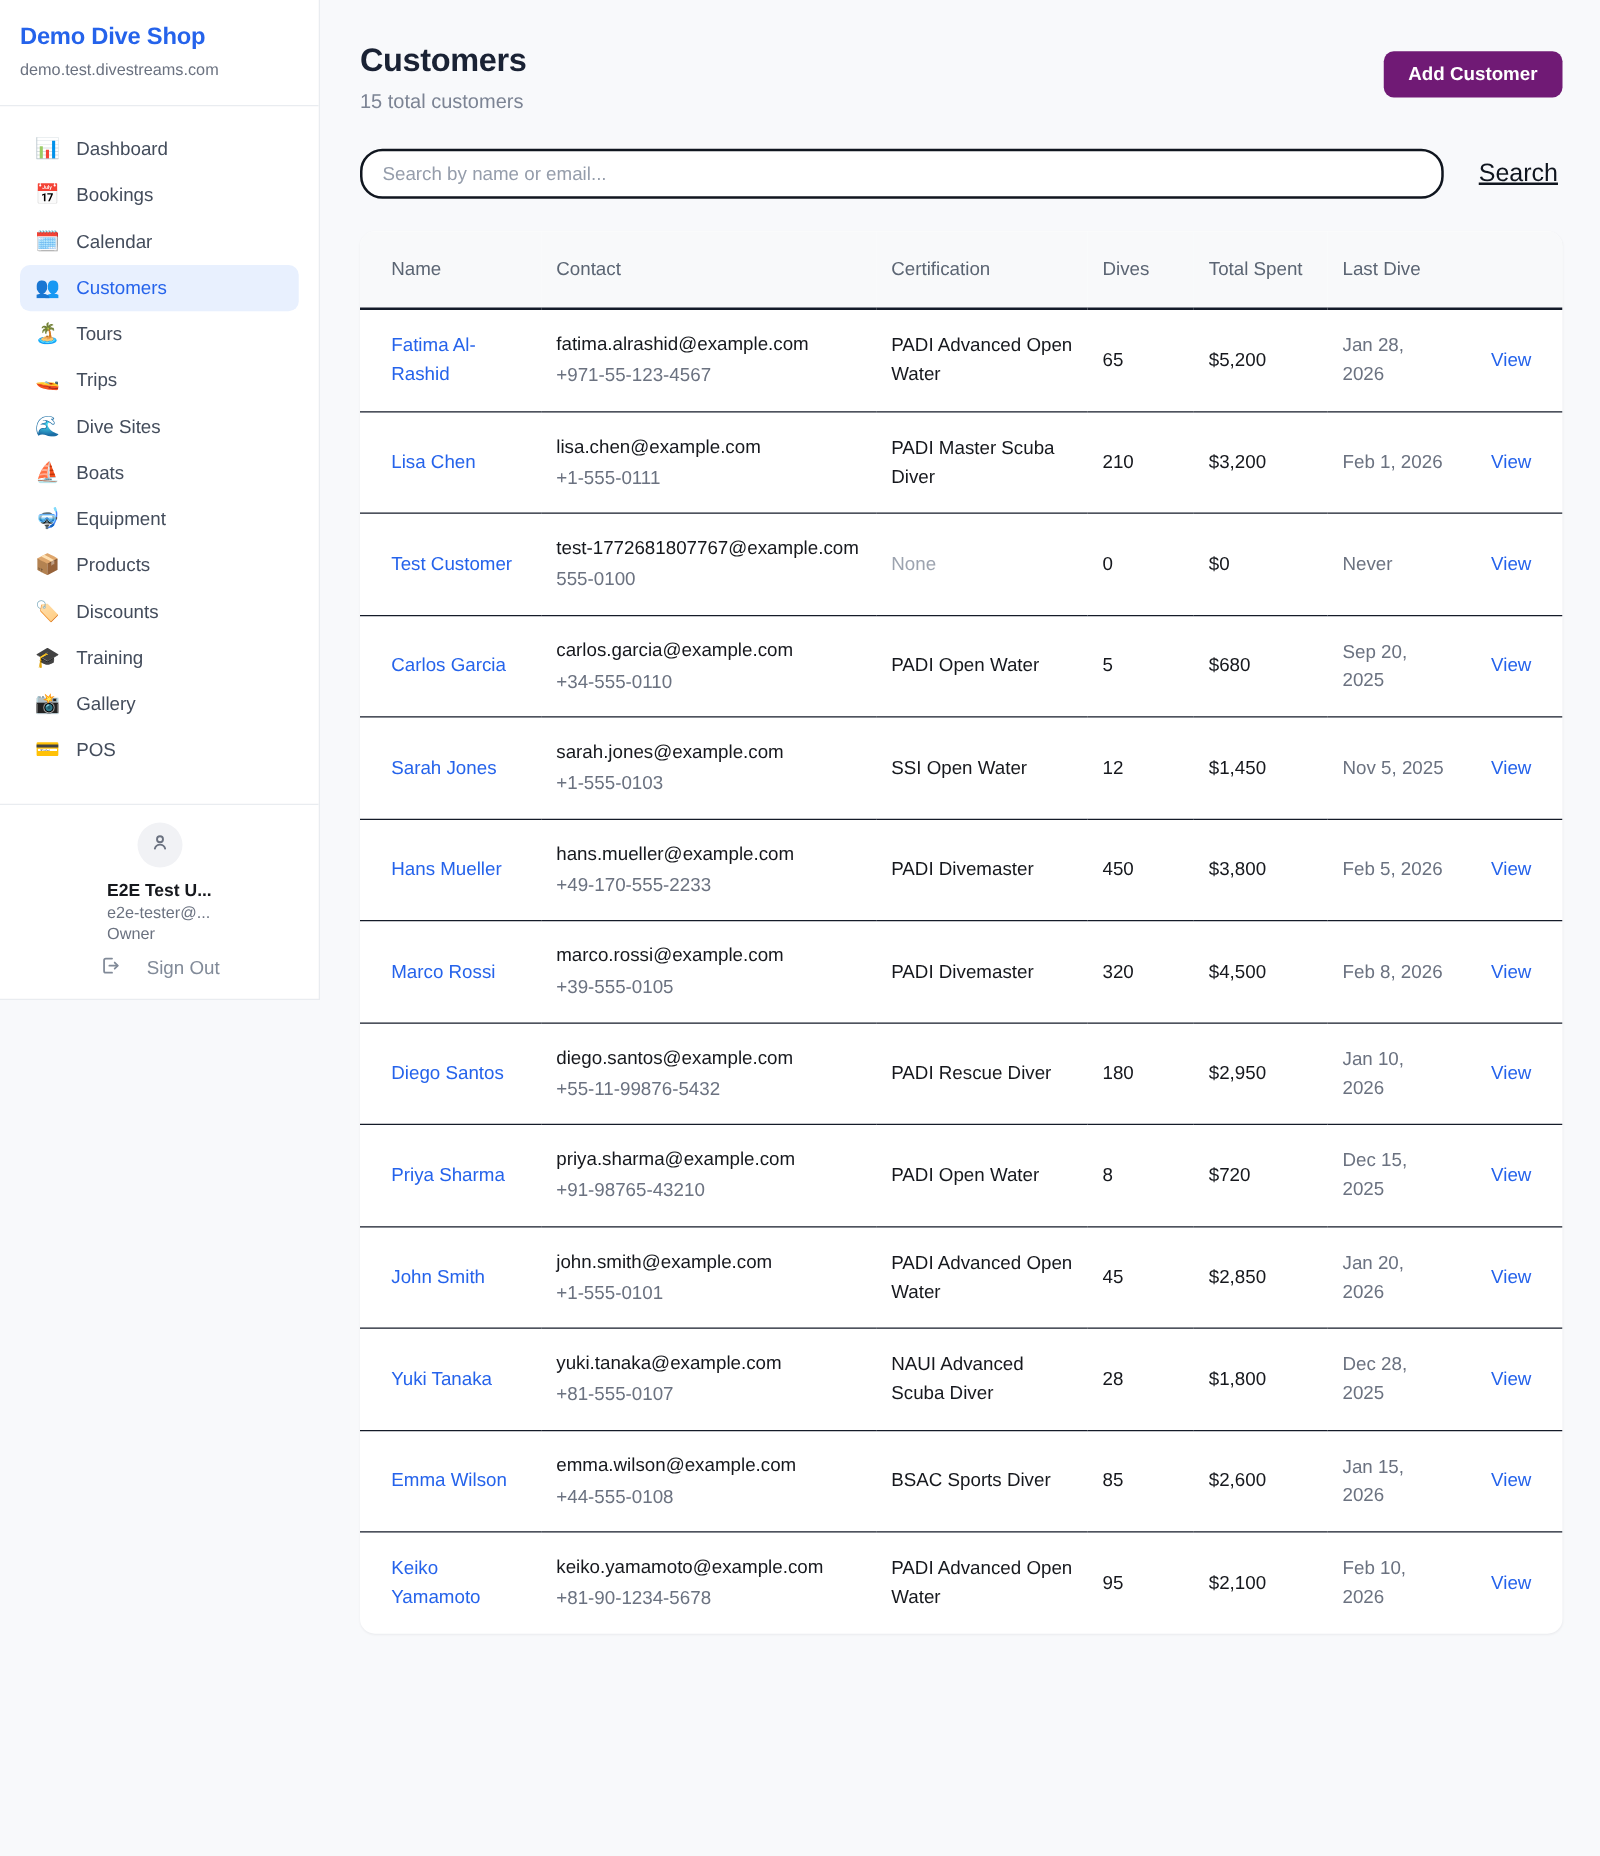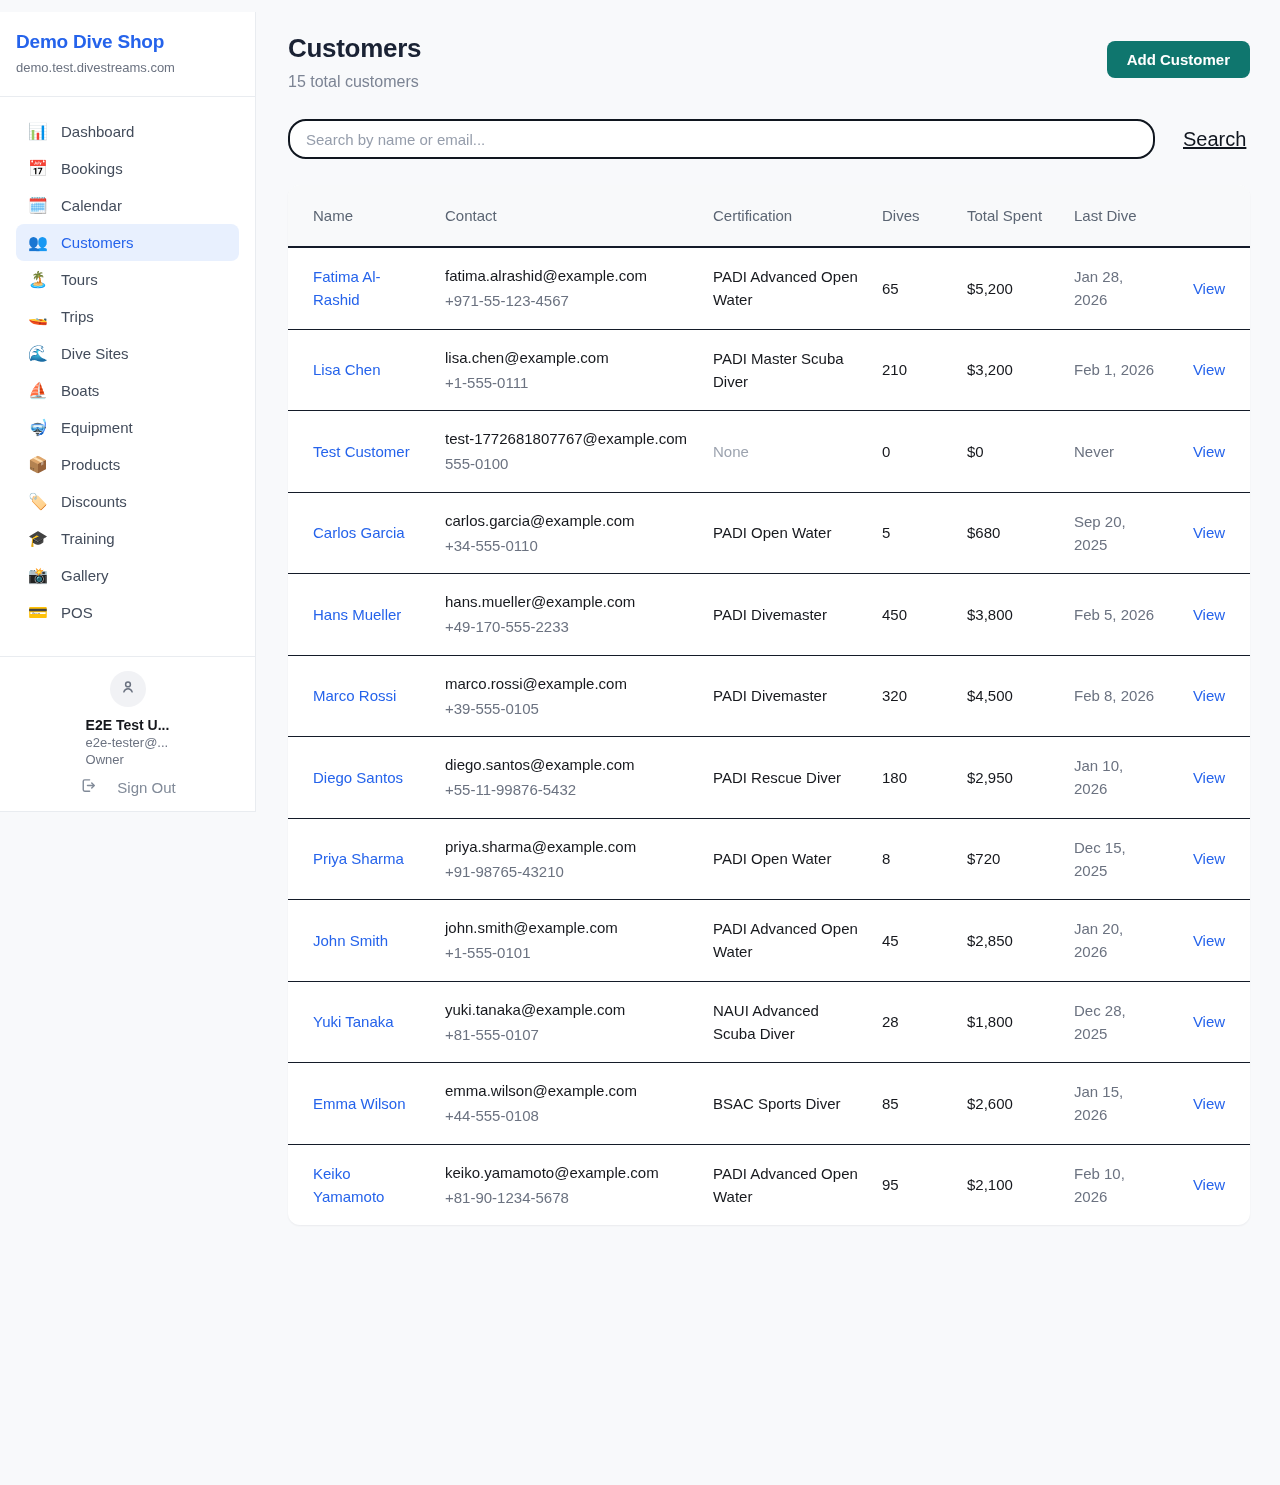--- a/index.html
+++ b/index.html
@@ -8,21 +8,21 @@
     min-height: 1485px;
     background: #f8f9fb;
     font-family: "Liberation Sans", "DejaVu Sans", sans-serif;
     color: #16181d;
     position: relative;
   }
 
   
   .sidebar {
     position: absolute;
-    left: 0; top: 12px;
+    left: 0; top: 0;
     width: 256px;
     height: 800px;
     background: #ffffff;
     border-right: 1px solid #e9ecf0;
     border-bottom: 1px solid #e9ecf0;
     display: flex;
     flex-direction: column;
     overflow: hidden;
   }
   .shop-header {
@@ -129,21 +129,21 @@
     color: #1a2234;
     letter-spacing: -0.3px;
   }
   .page-subtitle {
     margin-top: 9px;
     font-size: 16px;
     color: #7c8494;
   }
   .add-btn {
     margin-top: 8px;
-    background: #0f766e;
+    background: #701a75;
     color: #ffffff;
     border: none;
     border-radius: 8px;
     padding: 10px 20px;
     font-size: 15px;
     font-weight: 600;
     font-family: inherit;
     cursor: pointer;
   }
   .search-row {
@@ -421,20 +421,32 @@
         <div class="email">carlos.garcia@example.com</div>
         <div class="phone">+34-555-0110</div>
       </td>
       <td class="cert-cell">PADI Open Water</td>
       <td class="dives-cell">5</td>
       <td class="spent-cell">$680</td>
       <td class="lastdive-cell">Sep 20, 2025</td>
       <td class="view-cell"><a class="view-link">View</a></td>
     </tr>
 
+    <tr>
+      <td class="name-cell"><a class="name-link">Sarah Jones</a></td>
+      <td class="contact-cell">
+        <div class="email">sarah.jones@example.com</div>
+        <div class="phone">+1-555-0103</div>
+      </td>
+      <td class="cert-cell">SSI Open Water</td>
+      <td class="dives-cell">12</td>
+      <td class="spent-cell">$1,450</td>
+      <td class="lastdive-cell">Nov 5, 2025</td>
+      <td class="view-cell"><a class="view-link">View</a></td>
+    </tr>
 
     <tr>
       <td class="name-cell"><a class="name-link">Hans Mueller</a></td>
       <td class="contact-cell">
         <div class="email">hans.mueller@example.com</div>
         <div class="phone">+49-170-555-2233</div>
       </td>
       <td class="cert-cell">PADI Divemaster</td>
       <td class="dives-cell">450</td>
       <td class="spent-cell">$3,800</td>

